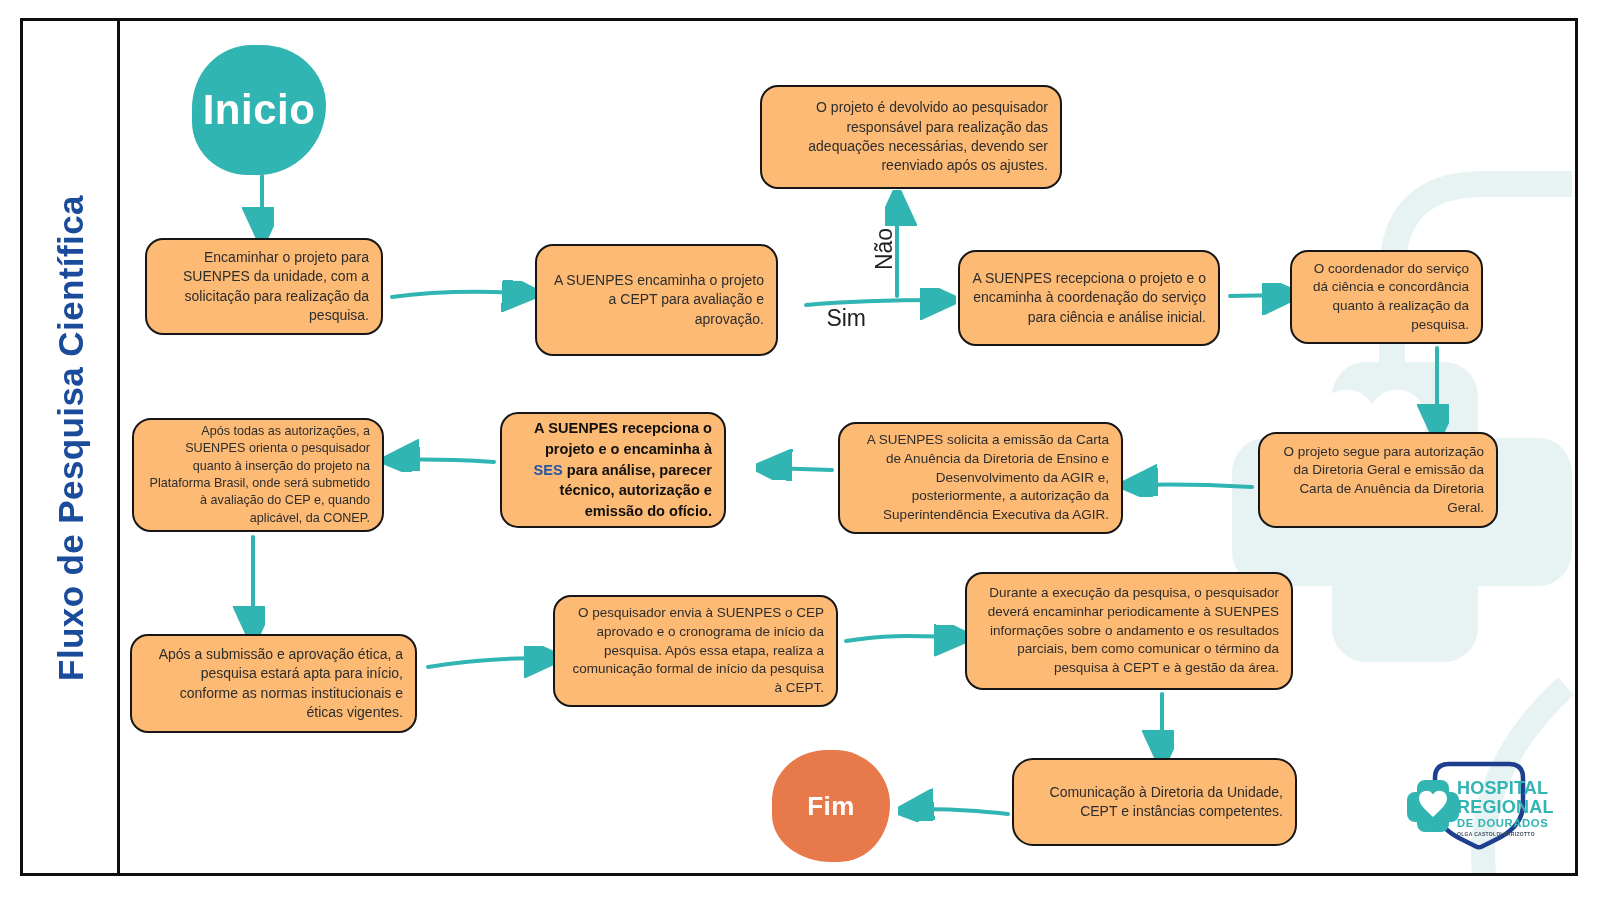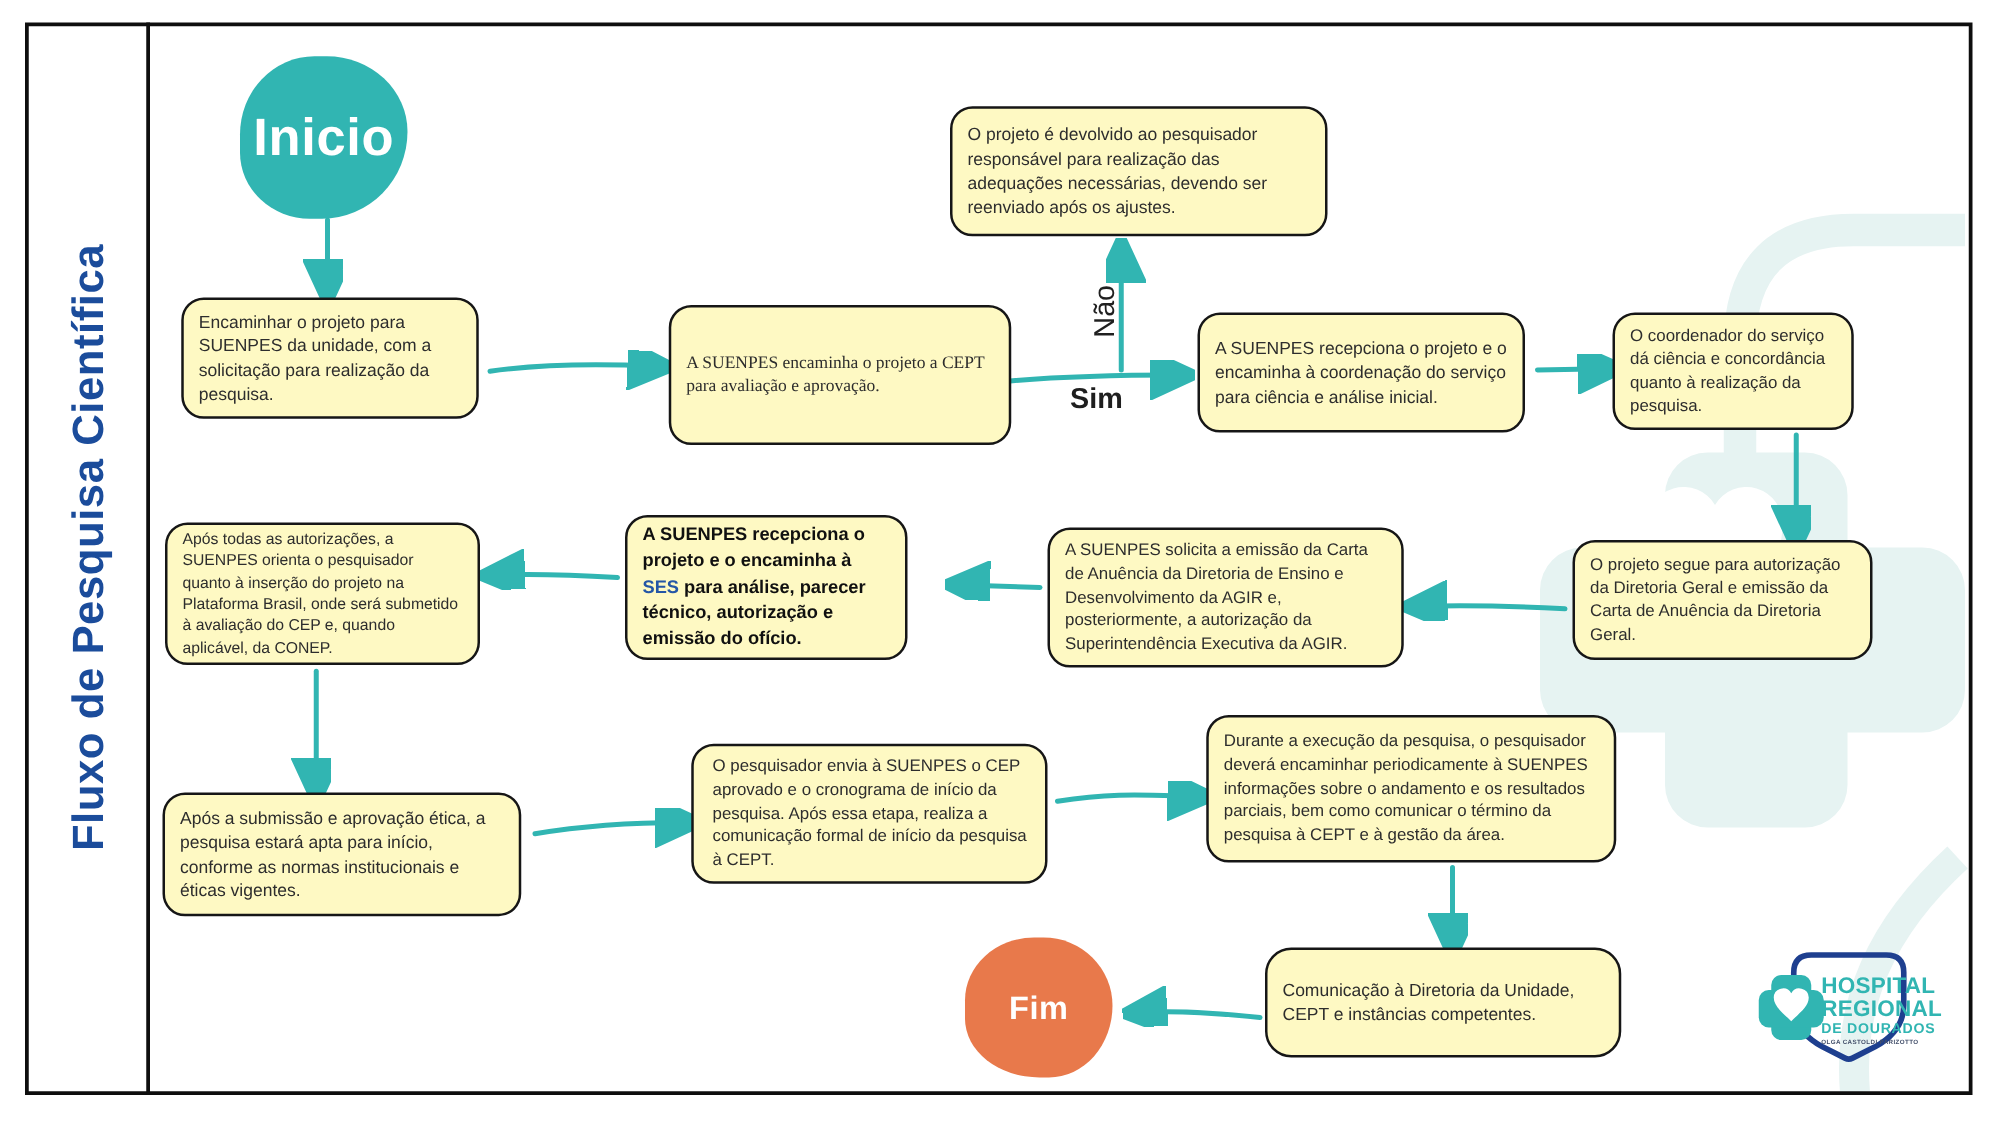--- a/index.html
+++ b/index.html
@@ -34,45 +34,45 @@
   }
   
   .layer{position:absolute;left:0;top:0;z-index:0;}
   .arrow-layer{position:absolute;left:0;top:0;z-index:2;}
   .arrow-layer path{stroke:var(--teal);stroke-width:4;fill:none;stroke-linecap:round;}
   .ah{fill:var(--teal);}
   .wm-stroke{stroke:var(--watermark);fill:none;}
   .wm-fill{fill:var(--watermark);}
   
   .node{
-    position:absolute;background:#fef9c3;border:2px solid var(--ink);border-radius:18px;
-    display:flex;align-items:center;justify-content:center;text-align:left;
+    position:absolute;background:#fdba74;border:2px solid var(--ink);border-radius:18px;
+    display:flex;align-items:center;justify-content:center;text-align:right;
     box-sizing:border-box;padding:8px 12px;font-size:14px;line-height:1.38;
     color:#2d2d2d;z-index:3;overflow:hidden;
   }
   .mid{font-size:13.5px;}
-  .small{font-size:12.6px;}
+  .small{font-size:12.6px;border-radius:19px;}
   .bold-node{font-weight:bold;font-size:14.6px;color:#101010;line-height:1.42;}
   .ses{color:var(--ses_blue);}
   
   .blob{
     position:absolute;display:flex;align-items:center;justify-content:center;
     color:#fff;font-weight:bold;z-index:3;letter-spacing:0.5px;
   }
   #start-blob{
     left:192px;top:45px;width:134px;height:130px;font-size:42px;
     background:var(--teal);border-radius:48% 52% 55% 45% / 52% 50% 58% 44%;
   }
   #end-blob{
     left:772px;top:750px;width:118px;height:112px;font-size:26px;
     background:var(--orange);border-radius:50% 50% 46% 54% / 48% 52% 55% 45%;
   }
   
   .edge-label{position:absolute;font-size:23px;color:#1f1f1f;z-index:3;}
-  #sim-label{left:856px;top:305px;width:64px;text-align:left;font-weight:bold;}
+  #sim-label{left:802px;top:305px;width:64px;text-align:right;}
   #nao-label-anchor{position:absolute;left:884px;top:249px;width:0;height:0;z-index:3;}
   #nao-label{position:absolute;transform:translate(-50%,-50%) rotate(-90deg);white-space:nowrap;}
   
   .logo{position:absolute;left:1393px;top:754px;width:162px;height:102px;z-index:3;}
   .logo svg{position:absolute;left:0;top:0;}
   .logo-text{position:absolute;left:64px;top:25px;line-height:1;text-align:left;}
   .logo-l1,.logo-l2{color:var(--teal);font-weight:bold;font-size:18px;letter-spacing:0.2px;}
   .logo-l2{margin-top:1px;}
   .logo-l3{color:var(--teal);font-weight:bold;font-size:11.3px;letter-spacing:0.6px;margin-top:2px;}
   .logo-l4{color:#44506b;font-weight:bold;font-size:5px;letter-spacing:0.3px;margin-top:2.5px;}
@@ -123,21 +123,21 @@
 <div class="blob" id="end-blob">
   <span>Fim</span>
 </div>
 
 <div class="edge-label" id="sim-label">Sim</div>
 <div id="nao-label-anchor">
   <div class="edge-label" id="nao-label">Não</div>
 </div>
 
 <div class="node" style="left:145px;top:238px;width:238px;height:97px;">Encaminhar o projeto para SUENPES da unidade, com a solicitação para realização da pesquisa.</div>
-<div class="node" style="left:535px;top:244px;width:274px;height:112px;font-family:Liberation Serif, serif;">A SUENPES encaminha o projeto a CEPT para avaliação e aprovação.</div>
+<div class="node" style="left:535px;top:244px;width:243px;height:112px;">A SUENPES encaminha o projeto a CEPT para avaliação e aprovação.</div>
 <div class="node" style="left:760px;top:85px;width:302px;height:104px;">O projeto é devolvido ao pesquisador responsável para realização das adequações necessárias, devendo ser reenviado após os ajustes.</div>
 <div class="node" style="left:958px;top:250px;width:262px;height:96px;">A SUENPES recepciona o projeto e o encaminha à coordenação do serviço para ciência e análise inicial.</div>
 <div class="node mid" style="left:1290px;top:250px;width:193px;height:94px;">O coordenador do serviço dá ciência e concordância quanto à realização da pesquisa.</div>
 <div class="node mid" style="left:1258px;top:432px;width:240px;height:96px;">O projeto segue para autorização da Diretoria Geral e emissão da Carta de Anuência da Diretoria Geral.</div>
 <div class="node mid" style="left:838px;top:422px;width:285px;height:112px;">A SUENPES solicita a emissão da Carta de Anuência da Diretoria de Ensino e Desenvolvimento da AGIR e, posteriormente, a autorização da Superintendência Executiva da AGIR.</div>
 <div class="node bold-node" style="left:500px;top:412px;width:226px;height:116px;">
   <span><span>A SUENPES recepciona o projeto e o encaminha à </span><span class="ses">SES</span><span> para análise, parecer técnico, autorização e emissão do ofício.</span></span>
 </div>
 <div class="node small" style="left:132px;top:418px;width:252px;height:114px;">Após todas as autorizações, a SUENPES orienta o pesquisador quanto à inserção do projeto na Plataforma Brasil, onde será submetido à avaliação do CEP e, quando aplicável, da CONEP.</div>
 <div class="node" style="left:130px;top:634px;width:287px;height:99px;">Após a submissão e aprovação ética, a pesquisa estará apta para início, conforme as normas institucionais e éticas vigentes.</div>

